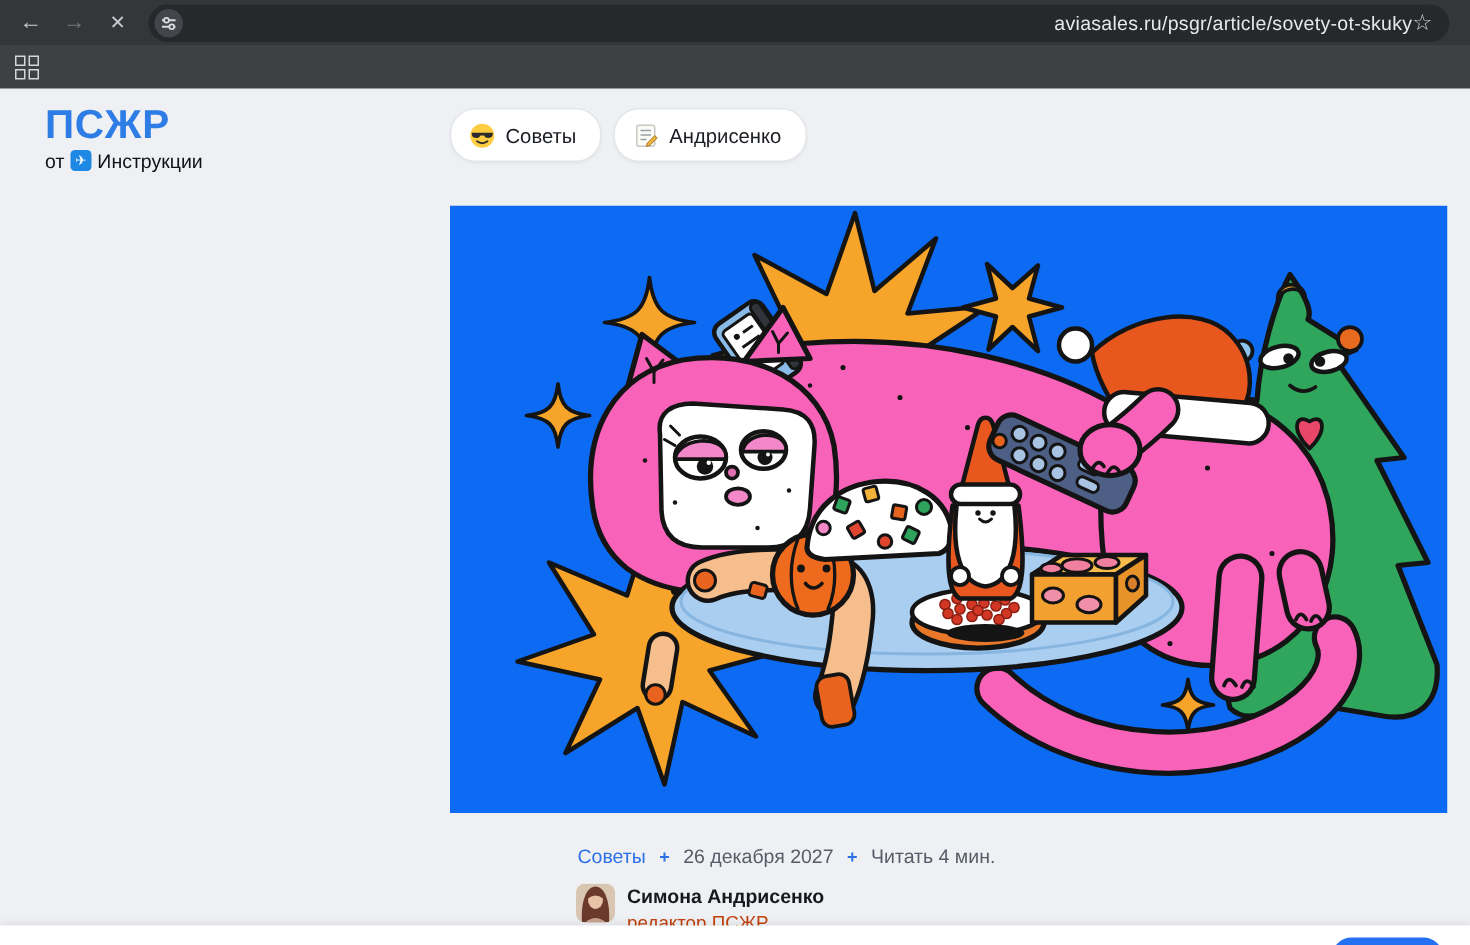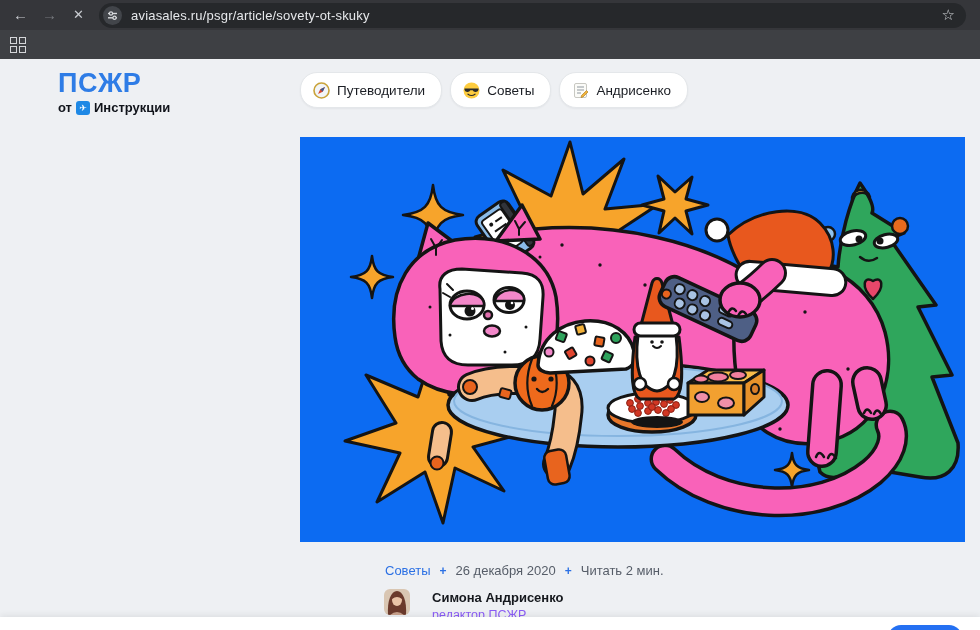--- a/index.html
+++ b/index.html
@@ -5,50 +5,50 @@
   html,body{margin:0;padding:0;}
   body{width:980px;height:630px;overflow:hidden;position:relative;background:#eef0f3;
        font-family:"Liberation Sans","DejaVu Sans",sans-serif;}
   
   .topbar{position:absolute;top:0;left:0;right:0;height:30px;background:#35363a;
           display:flex;align-items:center;padding-left:6px;z-index:30;}
   .nav-btn{width:29px;text-align:center;font-size:15px;color:#c9ccd1;line-height:30px;}
   .nav-btn.fwd{color:#75787d;}
   .nav-btn.close{font-size:13px;}
   .url-pill{margin-left:6px;margin-right:14px;height:25px;flex:1;background:#26282b;
-            border-radius:13px;display:flex;align-items:center;padding:0 11px 0 4px;}
+            border-radius:13px;display:flex;align-items:center;padding:0 11px 0 4px;text-align:right;}
   .site-chip{width:19px;height:19px;border-radius:50%;background:#42454a;flex:0 0 auto;
              display:flex;align-items:center;justify-content:center;margin-right:9px;}
   .url-text{color:#e6e8eb;font-size:13px;letter-spacing:.2px;flex:1;white-space:nowrap;overflow:hidden;}
   .star{color:#cfd2d6;font-size:15px;flex:0 0 auto;}
   .bar2{position:absolute;top:30px;left:0;right:0;height:29px;background:#3e4044;z-index:30;}
   .apps-grid{position:absolute;left:10px;top:7px;width:18px;height:18px;display:grid;
              grid-template-columns:7px 7px;grid-template-rows:7px 7px;gap:2px;}
   .apps-grid span{border:1.5px solid #d4d6d9;box-sizing:border-box;display:block;}
   
   .page{position:absolute;top:59px;left:0;right:0;bottom:0;background:#eef0f3;}
-  .logo{position:absolute;left:30px;top:11px;margin-left:28px;}
+  .logo{position:absolute;left:30px;top:11px;}
   .logo-title{font-size:27px;font-weight:800;color:#2e7ce6;letter-spacing:.5px;line-height:1;}
-  .logo-sub{display:flex;gap:4px;align-items:center;font-size:13px;font-weight:700;color:#10131a;margin-top:3px;}
+  .logo-sub{display:flex;gap:4px;align-items:flex-start;font-size:13px;font-weight:400;color:#10131a;margin-top:3px;}
   .logo-sub .mini{width:14px;height:14px;border-radius:3px;background:#1e88e5;color:#fff;
                   font-size:9px;display:flex;align-items:center;justify-content:center;}
   .nav-pills{position:absolute;left:300px;top:13px;display:flex;gap:8px;}
   .pill{height:34px;background:#fff;border:1px solid #e4e7ea;border-radius:17px;display:flex;
         align-items:center;gap:7px;padding:0 16px 0 12px;font-size:13.5px;color:#1b1e24;
         font-weight:500;box-shadow:0 1px 2px rgba(16,24,40,.05);white-space:nowrap;}
   .pill svg{flex:0 0 auto;}
   .hero{position:absolute;left:300px;top:78px;width:665px;height:405px;}
   .meta{position:absolute;left:385px;top:504px;display:flex;gap:9px;font-size:13px;
         color:#565d68;align-items:center;}
   .meta .cat-link{color:#2b70e4;}
   .meta .plus{color:#2b70e4;font-size:12px;font-weight:700;}
-  .author{position:absolute;left:384px;top:530px;display:flex;gap:22px;}
+  .author{position:absolute;left:384px;top:530px;display:flex;gap:8px;}
   .avatar{width:26px;height:26px;border-radius:6px;overflow:hidden;flex:0 0 auto;}
   .a-name{font-size:13px;font-weight:700;color:#15181d;margin-top:1px;}
-  .a-role{font-size:12.5px;color:#8b5cf6;margin-top:3px;}
+  .a-role{font-size:12.5px;color:#c2410c;margin-top:3px;}
   .cookiebar{position:absolute;left:0;right:0;top:617px;height:13px;background:#fff;
              box-shadow:0 -2px 6px rgba(0,0,0,.07);z-index:20;}
   .cookie-btn{position:absolute;left:888px;top:8px;width:74px;height:26px;border-radius:13px;background:#2470f2;}
 </style>
 </head>
 <body>
 
 <div class="topbar">
   <div class="nav-btn">←</div>
   <div class="nav-btn fwd">→</div>
@@ -80,28 +80,20 @@
   <div class="logo">
     <div class="logo-title">ПСЖР</div>
     <div class="logo-sub">
       <span>от</span>
       <span class="mini">✈</span>
       <span>Инструкции</span>
     </div>
   </div>
 
   <div class="nav-pills">
-    <div class="pill">
-      <svg width="17" height="17" viewBox="0 0 17 17">
-        <circle cx="8.5" cy="8.5" r="7.5" fill="#f2f5f8" stroke="#c9a33a" stroke-width="1.6"></circle>
-        <polygon points="5,12 7.3,7.3 12,5 9.7,9.7" fill="#d6452f"></polygon>
-        <polygon points="7.3,7.3 12,5 9.7,9.7" fill="#3a5a8c"></polygon>
-      </svg>
-      <span>Путеводители</span>
-    </div>
     <div class="pill">
       <svg width="17" height="17" viewBox="0 0 17 17">
         <circle cx="8.5" cy="8.5" r="8" fill="#fdcc3f"></circle>
         <path d="M1.5,6.5 h14 v1.2 a3,2.6 0 0 1 -5.8,0.6 h-2.4 a3,2.6 0 0 1 -5.8,-0.6 Z" fill="#2b2b2b"></path>
         <path d="M5,12.2 q3.5,2.6 7,0" stroke="#2b2b2b" stroke-width="1.2" fill="none" stroke-linecap="round"></path>
       </svg>
       <span>Советы</span>
     </div>
     <div class="pill">
       <svg width="17" height="17" viewBox="0 0 17 17">
@@ -322,23 +314,23 @@
         <path d="M472,136 C462,146 452,154 444,160" fill="none" stroke="#f962b9" stroke-width="24"></path>
         <ellipse cx="440" cy="163" rx="20" ry="17" fill="#f962b9" stroke-width="3.5"></ellipse>
         <path d="M428,176 q4,-8 8,-2 M438,179 q4,-8 8,-2" fill="none" stroke-width="2.5"></path>
       </g>
     </svg>
   </div>
 
   <div class="meta">
     <span class="cat-link">Советы</span>
     <span class="plus">+</span>
-    <span>26 декабря 2020</span>
+    <span>26 декабря 2027</span>
     <span class="plus">+</span>
-    <span>Читать 2 мин.</span>
+    <span>Читать 4 мин.</span>
   </div>
 
   <div class="author">
     <div class="avatar">
       <svg width="26" height="26" viewBox="0 0 26 26">
         <rect width="26" height="26" fill="#d9c6b2"></rect>
         <path d="M4,26 C3,12 7,2 13,2 C19,2 23,12 22,26 Z" fill="#6b3a2c"></path>
         <ellipse cx="13" cy="11" rx="5" ry="6" fill="#e9c3a6"></ellipse>
         <path d="M8,7 Q13,2 18,7 L18,10 Q13,6 8,10 Z" fill="#6b3a2c"></path>
         <path d="M6,26 Q13,20 20,26 Z" fill="#c9a28c"></path>

